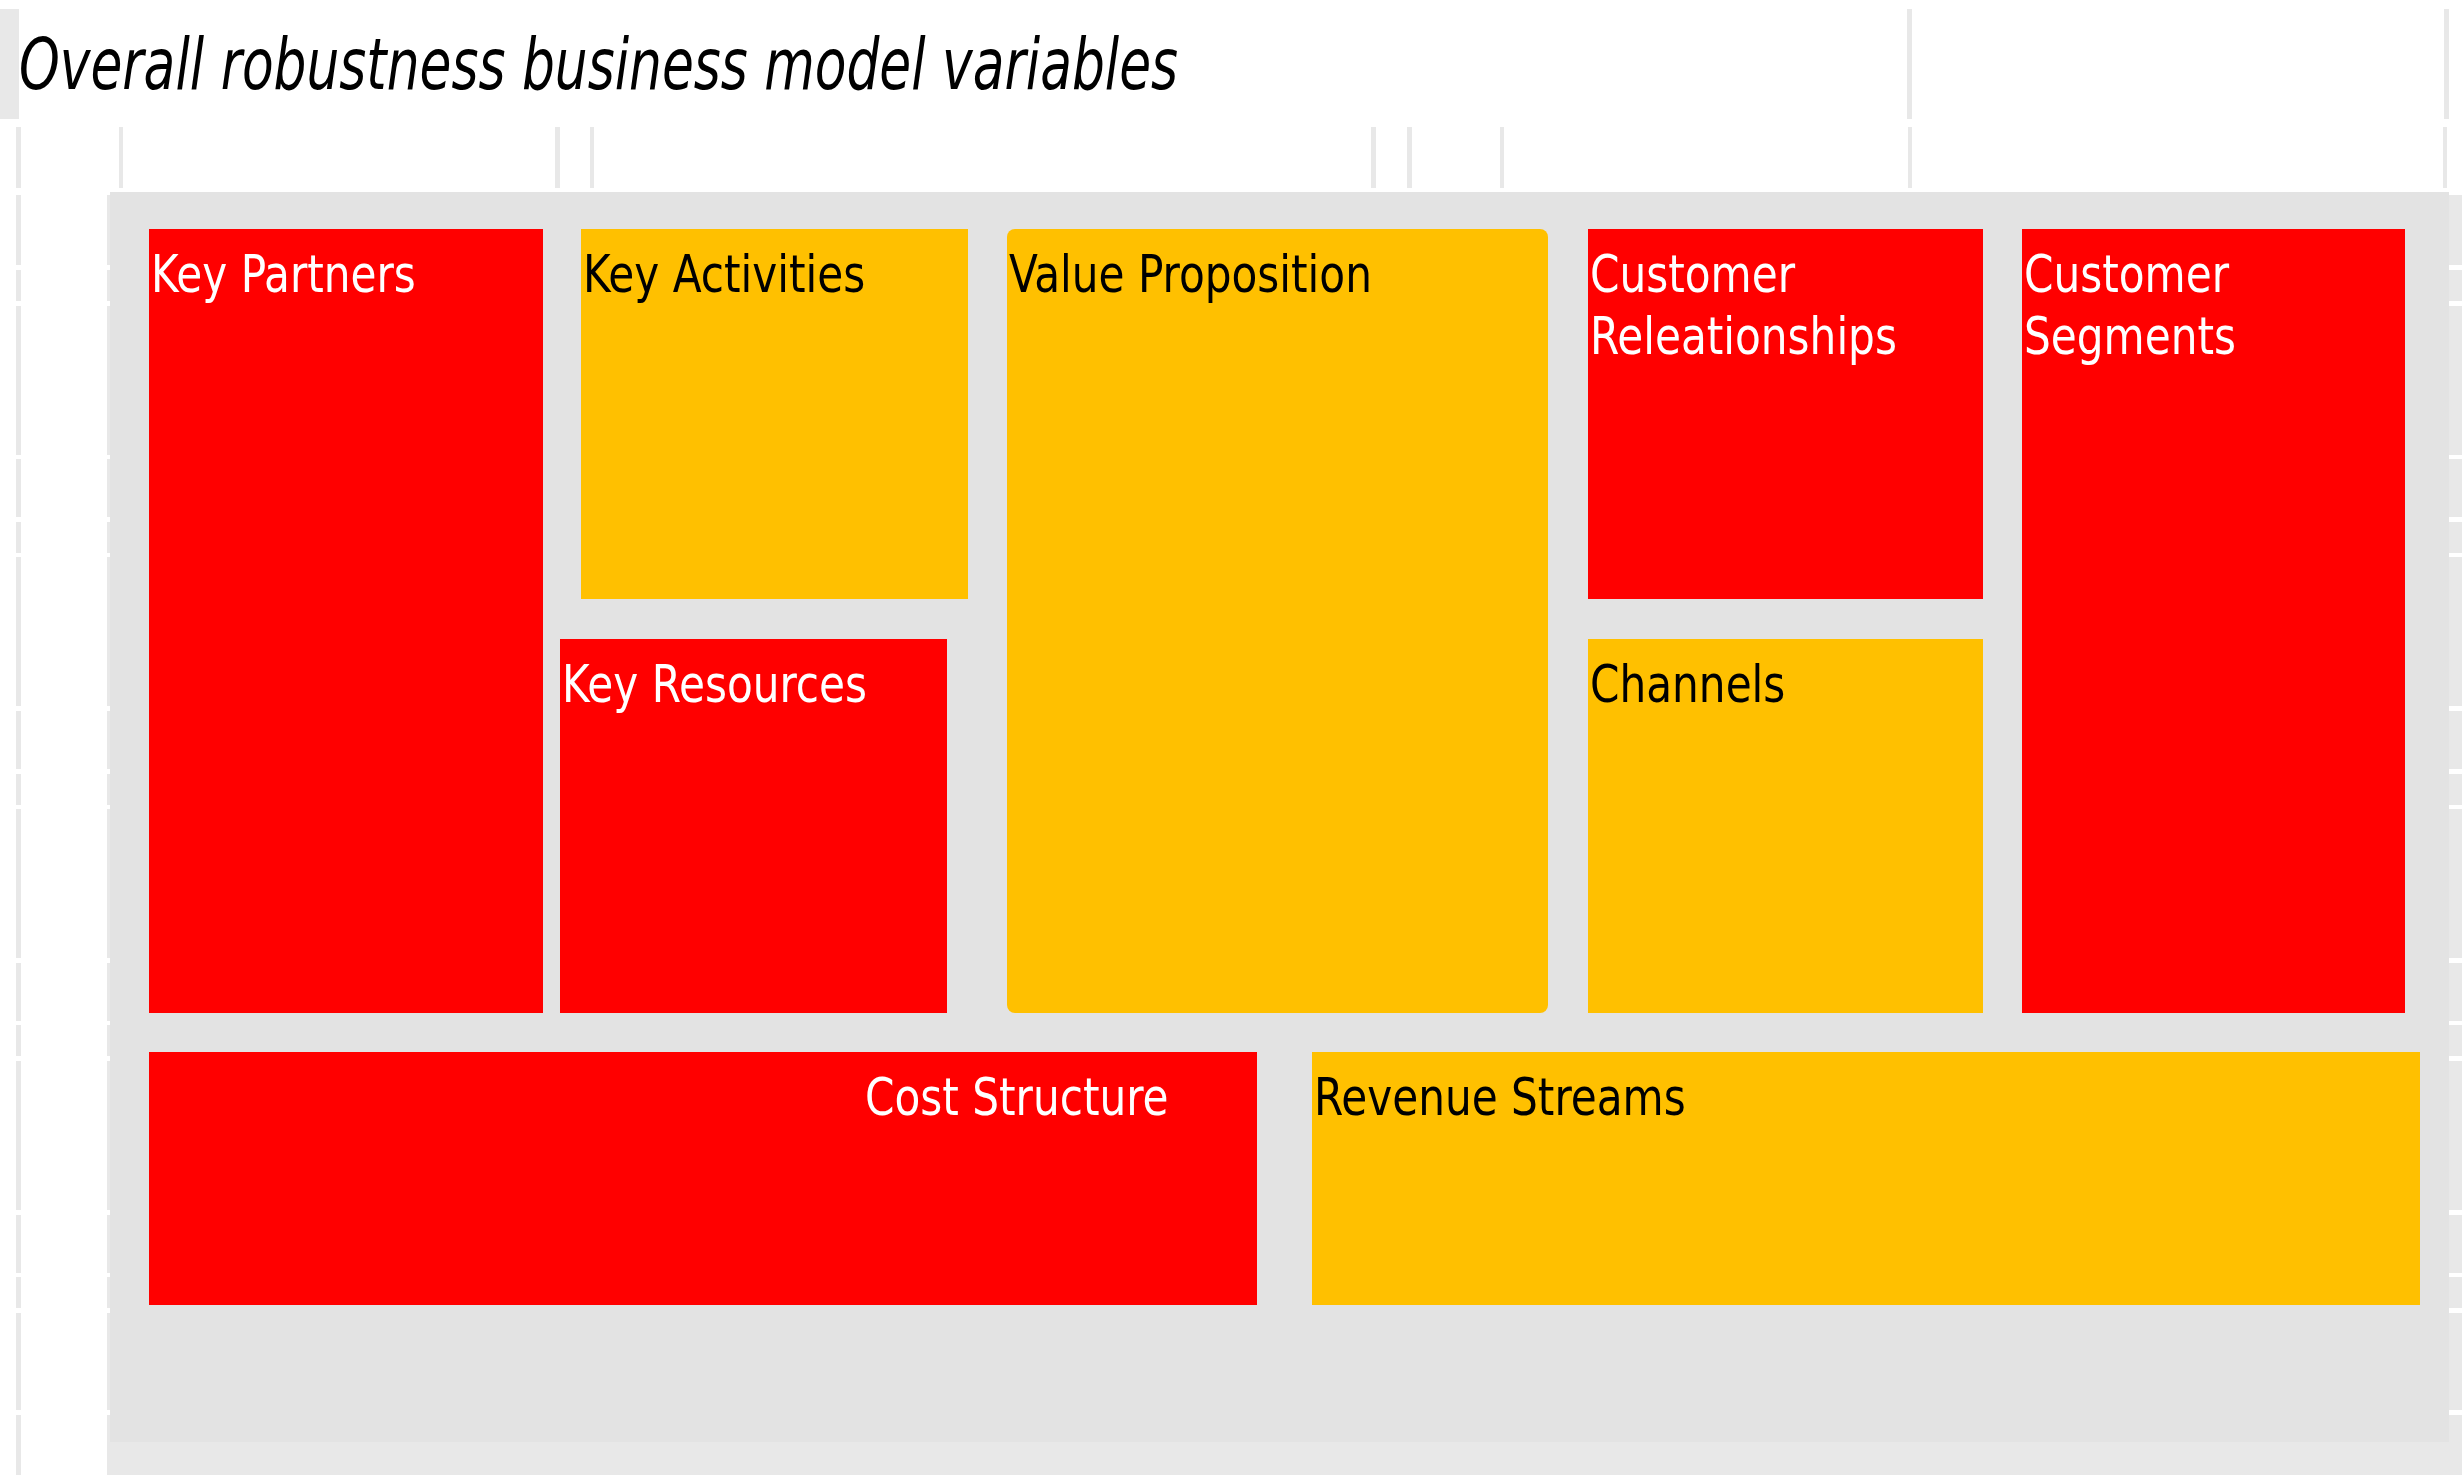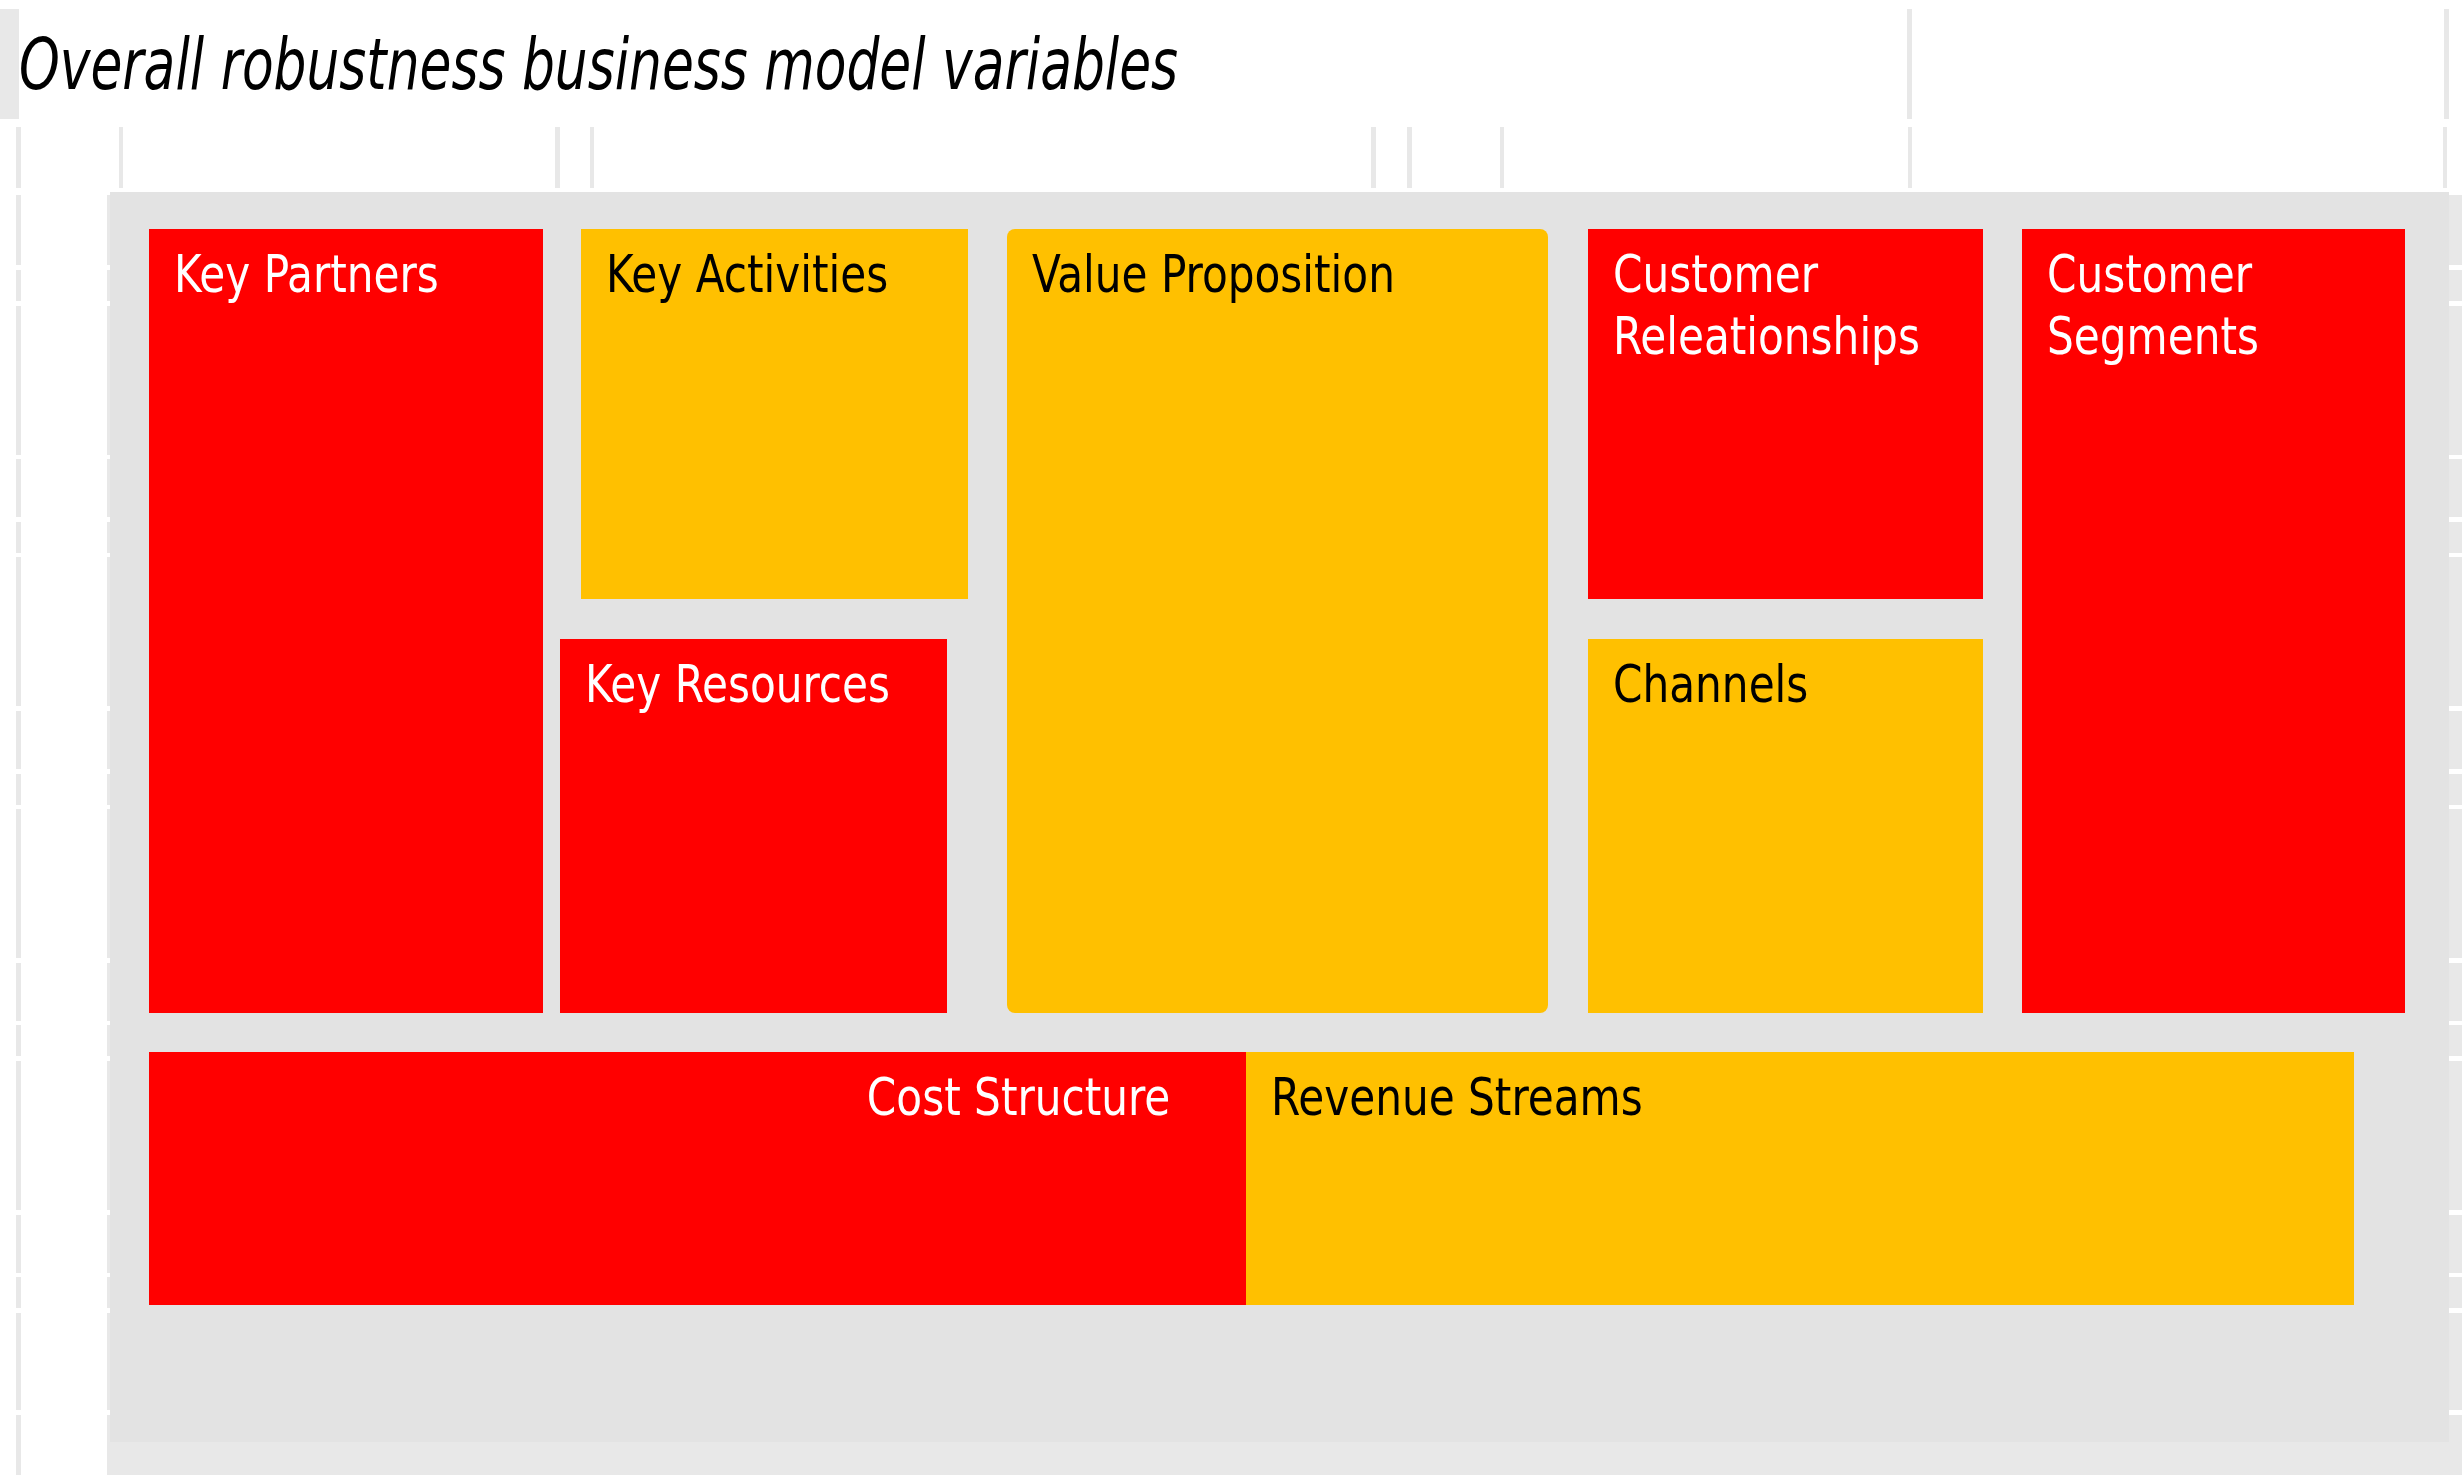--- a/index.html
+++ b/index.html
@@ -65,21 +65,21 @@
     top: 192px;
     width: 2339px;
     height: 1250px;
     background: #E3E3E3;
   }
 
   
   .bmc-block {
     position: absolute;
     box-sizing: border-box;
-    padding: 15px 0 0 25px;
+    padding: 15px 0 0 2px;
   }
   .bmc-block .block-label {
     display: block;
     font-family: "Liberation Sans Narrow", "DejaVu Sans Condensed", "Liberation Sans", sans-serif;
     font-size: 51px;
     font-weight: 400;
     line-height: 1.22;
     white-space: pre-line;
     transform: scaleX(0.92);
     transform-origin: left top;
@@ -91,21 +91,21 @@
 
   
   #block-key-partners            { left: 39px;   top: 37px;   width: 394px;  height: 784px; }
   #block-key-activities          { left: 471px;  top: 37px;   width: 387px;  height: 370px;  }
   #block-key-resources           { left: 450px;  top: 447px;  width: 387px;  height: 374px;  }
   #block-value-proposition       { left: 897px; top: 37px;   width: 541px;  height: 784px; border-radius: 8px; }
   #block-customer-relationships  { left: 1478px; top: 37px;   width: 395px;  height: 370px;  }
   #block-channels                { left: 1478px; top: 447px;  width: 395px;  height: 374px;  }
   #block-customer-segments       { left: 1912px; top: 37px;   width: 383px;  height: 784px; }
   #block-cost-structure          { left: 39px;   top: 860px; width: 1108px; height: 253px; text-align: right;  }
-  #block-revenue-streams         { left: 1136px; top: 860px; width: 1108px; height: 253px;  }
+  #block-revenue-streams         { left: 1202px; top: 860px; width: 1108px; height: 253px;  }
 </style>
 </head>
 <body>
 
 <div id="grid-backdrop">
 
   <div class="grid-row" style="top:9px; height:110px;">
     <div class="grid-cell" style="left:19.4px;  width:1482px;"></div>
     <div class="grid-cell" style="left:1505px; width:402px;"></div>
     <div class="grid-cell" style="left:1912px; width:532px;"></div>

